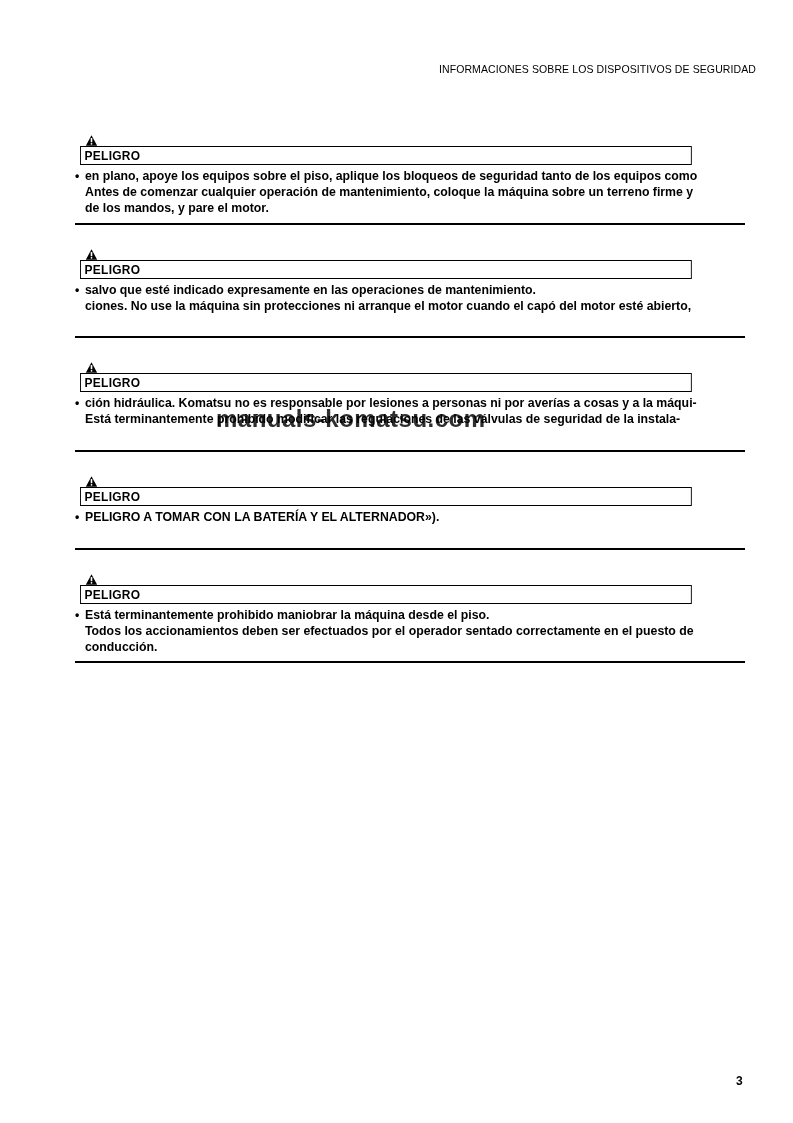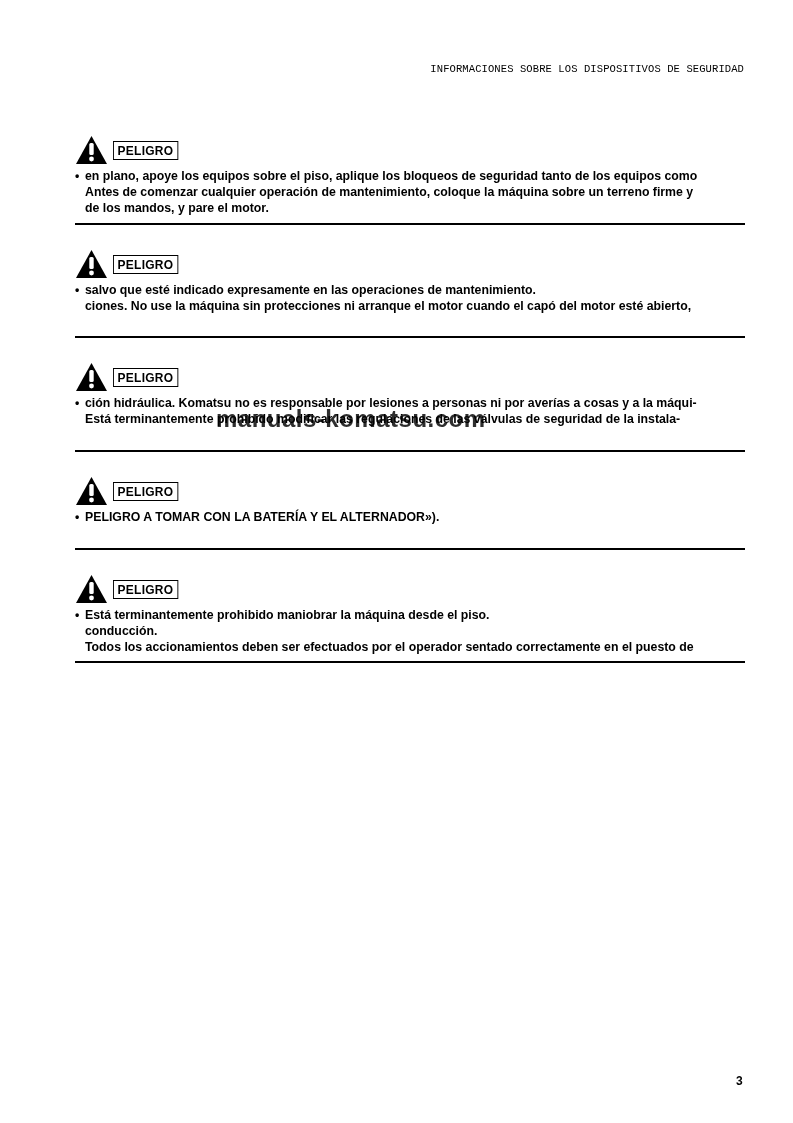--- a/index.html
+++ b/index.html
@@ -1,28 +1,28 @@
 <!DOCTYPE html>
 <html><head>
 <meta charset="utf-8">
 <style>
   html, body { margin: 0; padding: 0; background: #ffffff; }
   body {
     width: 793px; height: 1123px; position: relative; overflow: hidden;
     font-family: "Liberation Sans", sans-serif; color: #000;
   }
   .header {
-    position: absolute; top: 63px; right: 49px;
-    font-size: 10.5px; letter-spacing: 0.1px; font-family: Liberation Mono, monospace;
+    position: absolute; top: 63px; right: 37px;
+    font-size: 10.5px; letter-spacing: 0.1px;
   }
   .block {
     position: absolute; left: 75px; width: 670px;
   }
   .danger-head {
-    display: flex; align-items: center; height: 30px;
+    display: flex; height: 30px; flex-direction: column;
   }
   .warn-icon { width: 33px; height: 30px; display: block; }
   .peligro {
     margin-left: 5px; border: 1.2px solid #000; padding: 1px 4px 0 4px;
     font-size: 13px; font-weight: bold; line-height: 16px; letter-spacing: 0.3px;
     transform: scaleX(0.92); transform-origin: left center;
   }
   .item {
     display: flex; margin-top: 3px; font-size: 12.3px; font-weight: bold;
     line-height: 16.2px; text-align: justify;
@@ -133,22 +133,22 @@
       <polygon points="16.5,1 32,29 1,29" fill="#000"></polygon>
       <rect x="14.3" y="8" width="4.4" height="12" rx="1.5" fill="#fff"></rect>
       <circle cx="16.5" cy="24" r="2.4" fill="#fff"></circle>
     </svg>
     <span class="peligro">PELIGRO</span>
   </div>
   <div class="item">
     <span class="bullet">•</span>
     <div class="item-text">
       <span class="line">Está terminantemente prohibido maniobrar la máquina desde el piso.</span>
+      <span class="line">Todos los accionamientos deben ser efectuados por el operador sentado correctamente en el puesto de</span>
       <span class="line">conducción.</span>
-      <span class="line">Todos los accionamientos deben ser efectuados por el operador sentado correctamente en el puesto de</span>
     </div>
   </div>
 </div>
 <div class="rule" style="top:661px;"></div>
 
 <div class="watermark">manuals-komatsu.com</div>
 
 <div class="page-num">3</div>
 
 </body></html>

